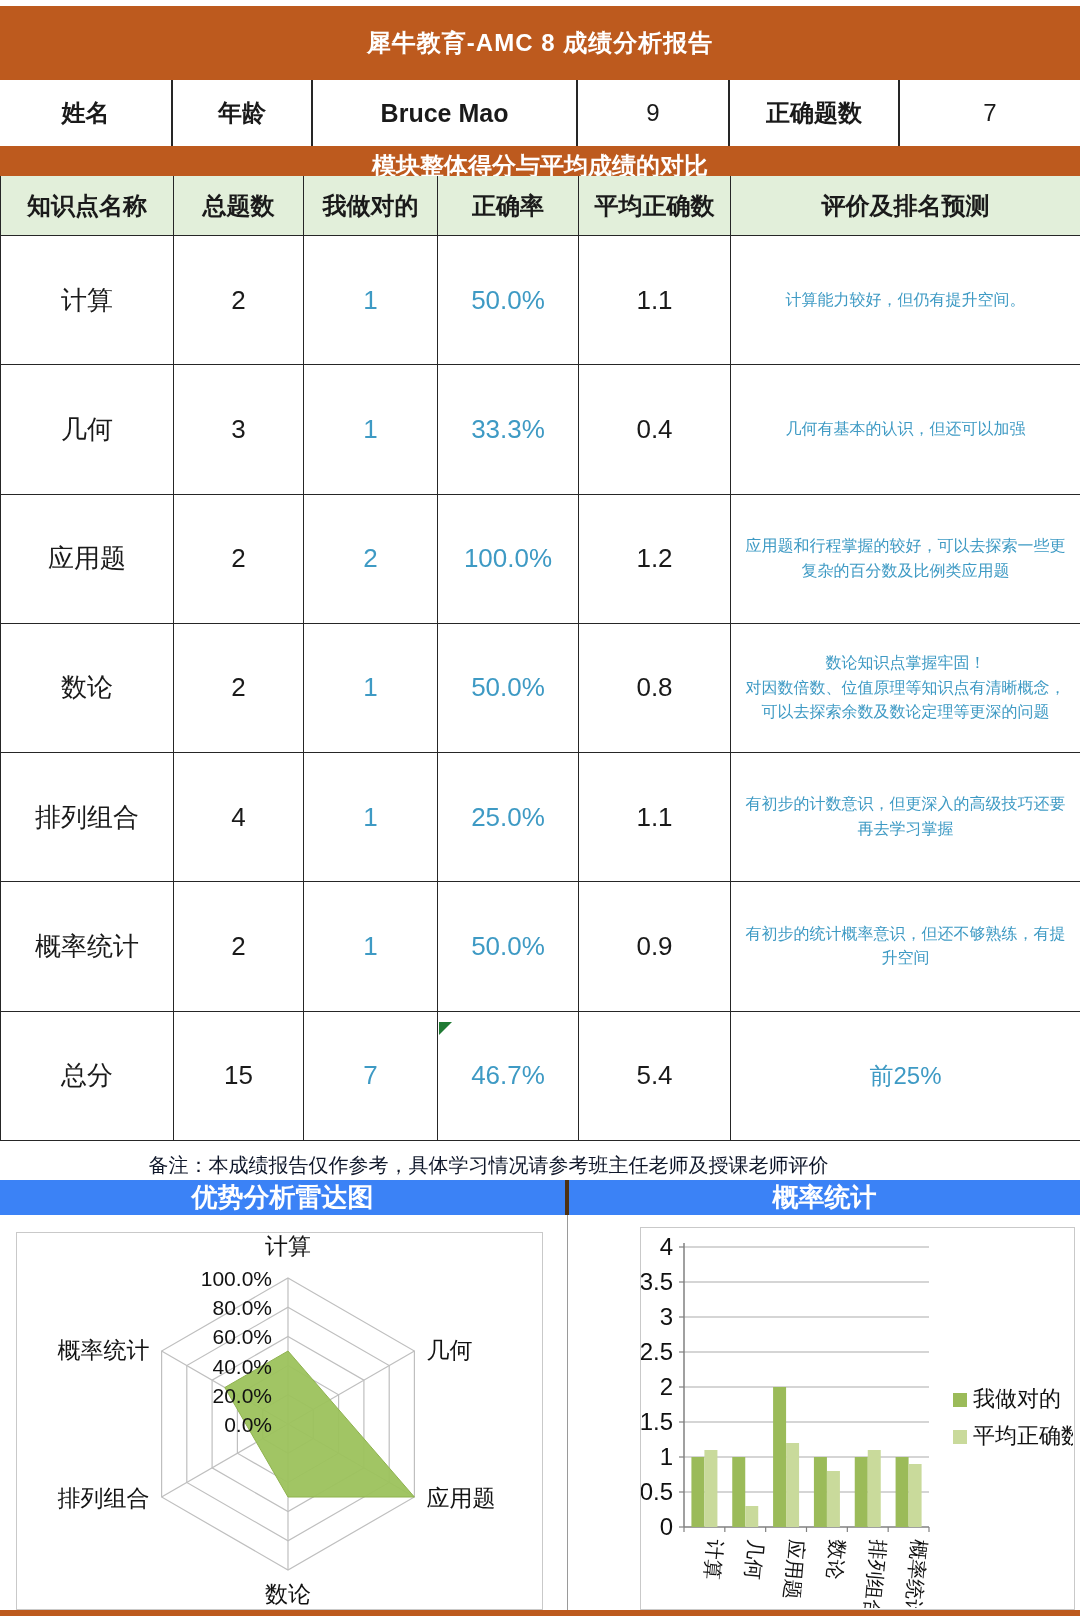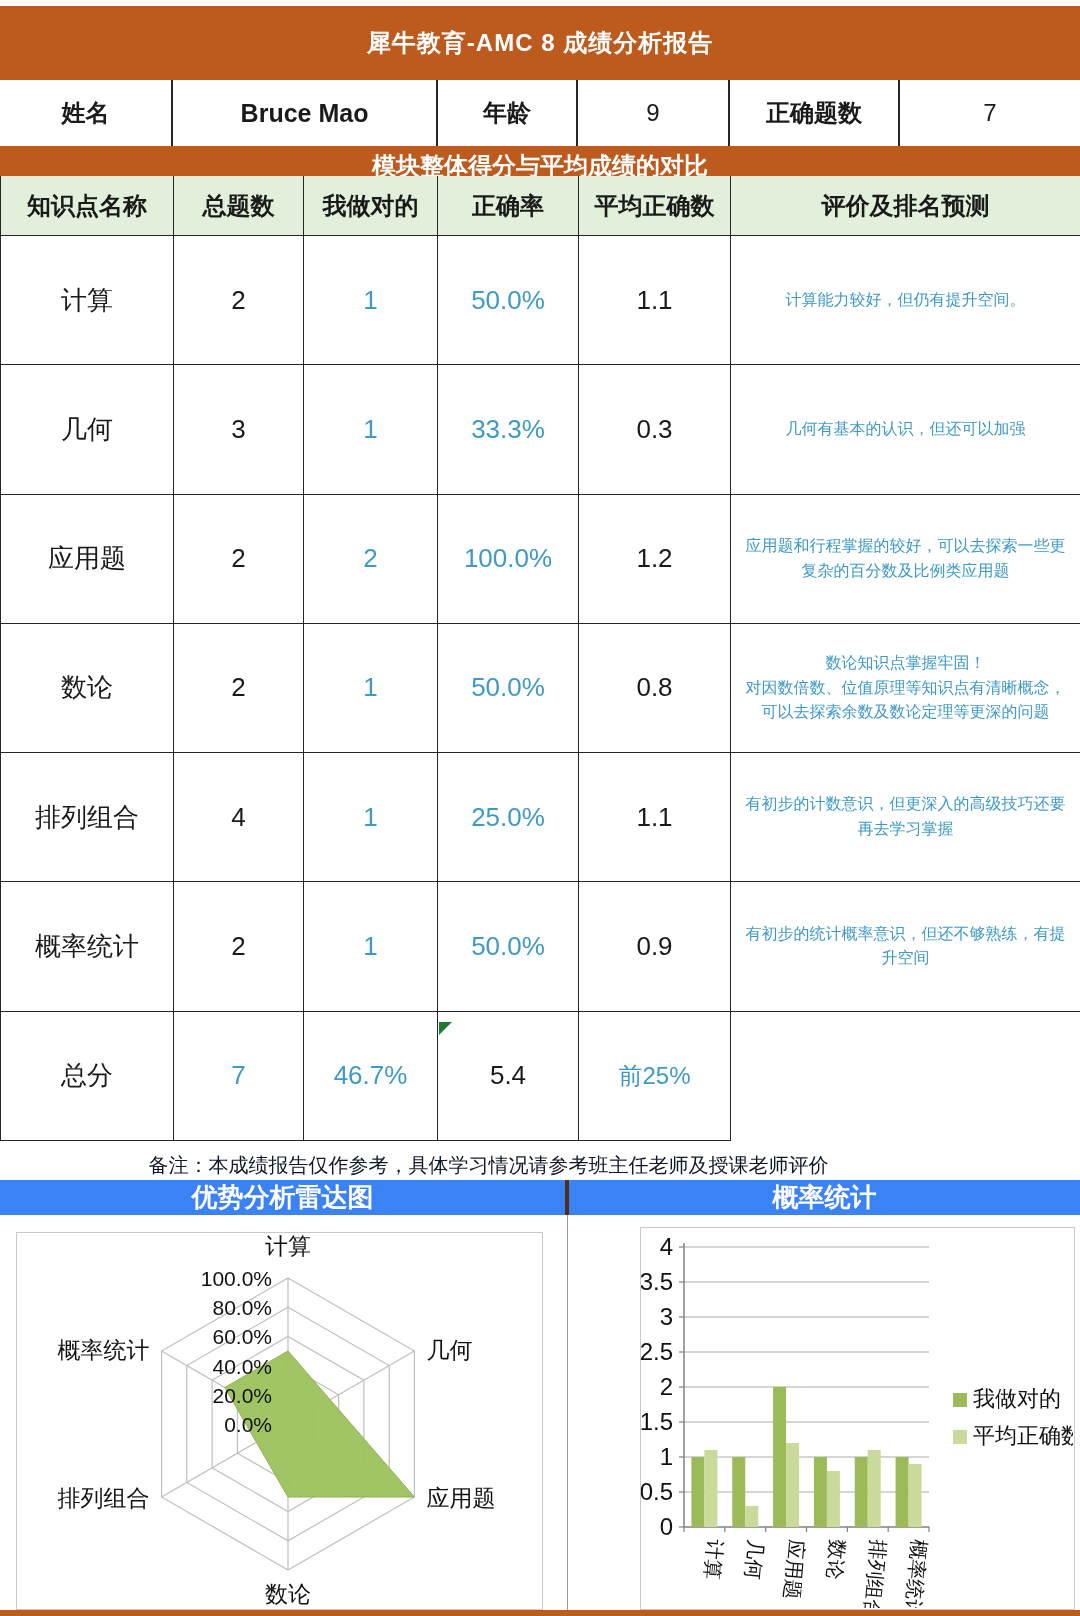--- a/index.html
+++ b/index.html
@@ -67,22 +67,22 @@
 <body>
 
 <div class="page">
 
   <div class="title-bar">
     <span>犀牛教育-AMC 8 成绩分析报告</span>
   </div>
 
   <div class="info-row">
     <div class="info-cell lbl" style="width:173px">姓名</div>
+    <div class="info-cell lbl" style="width:140px">年龄</div>
     <div class="info-cell val-name" style="width:265px">Bruce Mao</div>
-    <div class="info-cell lbl" style="width:140px">年龄</div>
     <div class="info-cell" style="width:152px">9</div>
     <div class="info-cell lbl" style="width:170px">正确题数</div>
     <div class="info-cell" style="width:180px">7</div>
   </div>
 
   <div class="band">模块整体得分与平均成绩的对比</div>
 
   <div class="score-table">
     <div class="cell th">知识点名称</div>
     <div class="cell th">总题数</div>
@@ -95,21 +95,21 @@
     <div class="cell num-cell">2</div>
     <div class="cell num-cell c-blue">1</div>
     <div class="cell num-cell c-blue">50.0%</div>
     <div class="cell num-cell">1.1</div>
     <div class="cell comment-cell">计算能力较好，但仍有提升空间。</div>
 
     <div class="cell name-cell">几何</div>
     <div class="cell num-cell">3</div>
     <div class="cell num-cell c-blue">1</div>
     <div class="cell num-cell c-blue">33.3%</div>
-    <div class="cell num-cell">0.3</div>
+    <div class="cell num-cell">0.4</div>
     <div class="cell comment-cell">几何有基本的认识，但还可以加强</div>
 
     <div class="cell name-cell">应用题</div>
     <div class="cell num-cell">2</div>
     <div class="cell num-cell c-blue">2</div>
     <div class="cell num-cell c-blue">100.0%</div>
     <div class="cell num-cell">1.2</div>
     <div class="cell comment-cell">应用题和行程掌握的较好，可以去探索一些更复杂的百分数及比例类应用题</div>
 
     <div class="cell name-cell">数论</div>
@@ -128,20 +128,21 @@
     <div class="cell comment-cell">有初步的计数意识，但更深入的高级技巧还要再去学习掌握</div>
 
     <div class="cell name-cell">概率统计</div>
     <div class="cell num-cell">2</div>
     <div class="cell num-cell c-blue">1</div>
     <div class="cell num-cell c-blue">50.0%</div>
     <div class="cell num-cell">0.9</div>
     <div class="cell comment-cell">有初步的统计概率意识，但还不够熟练，有提升空间</div>
 
     <div class="cell name-cell">总分</div>
+    <div class="cell num-cell">15</div>
     <div class="cell num-cell c-blue">7</div>
     <div class="cell num-cell c-blue">46.7%</div>
     <div class="cell num-cell">5.4</div>
     <div class="cell rank-cell">前25%</div>
   </div>
 
   <div class="corner-flag"></div>
 
   <div class="note">备注：本成绩报告仅作参考，具体学习情况请参考班主任老师及授课老师评价</div>
 

